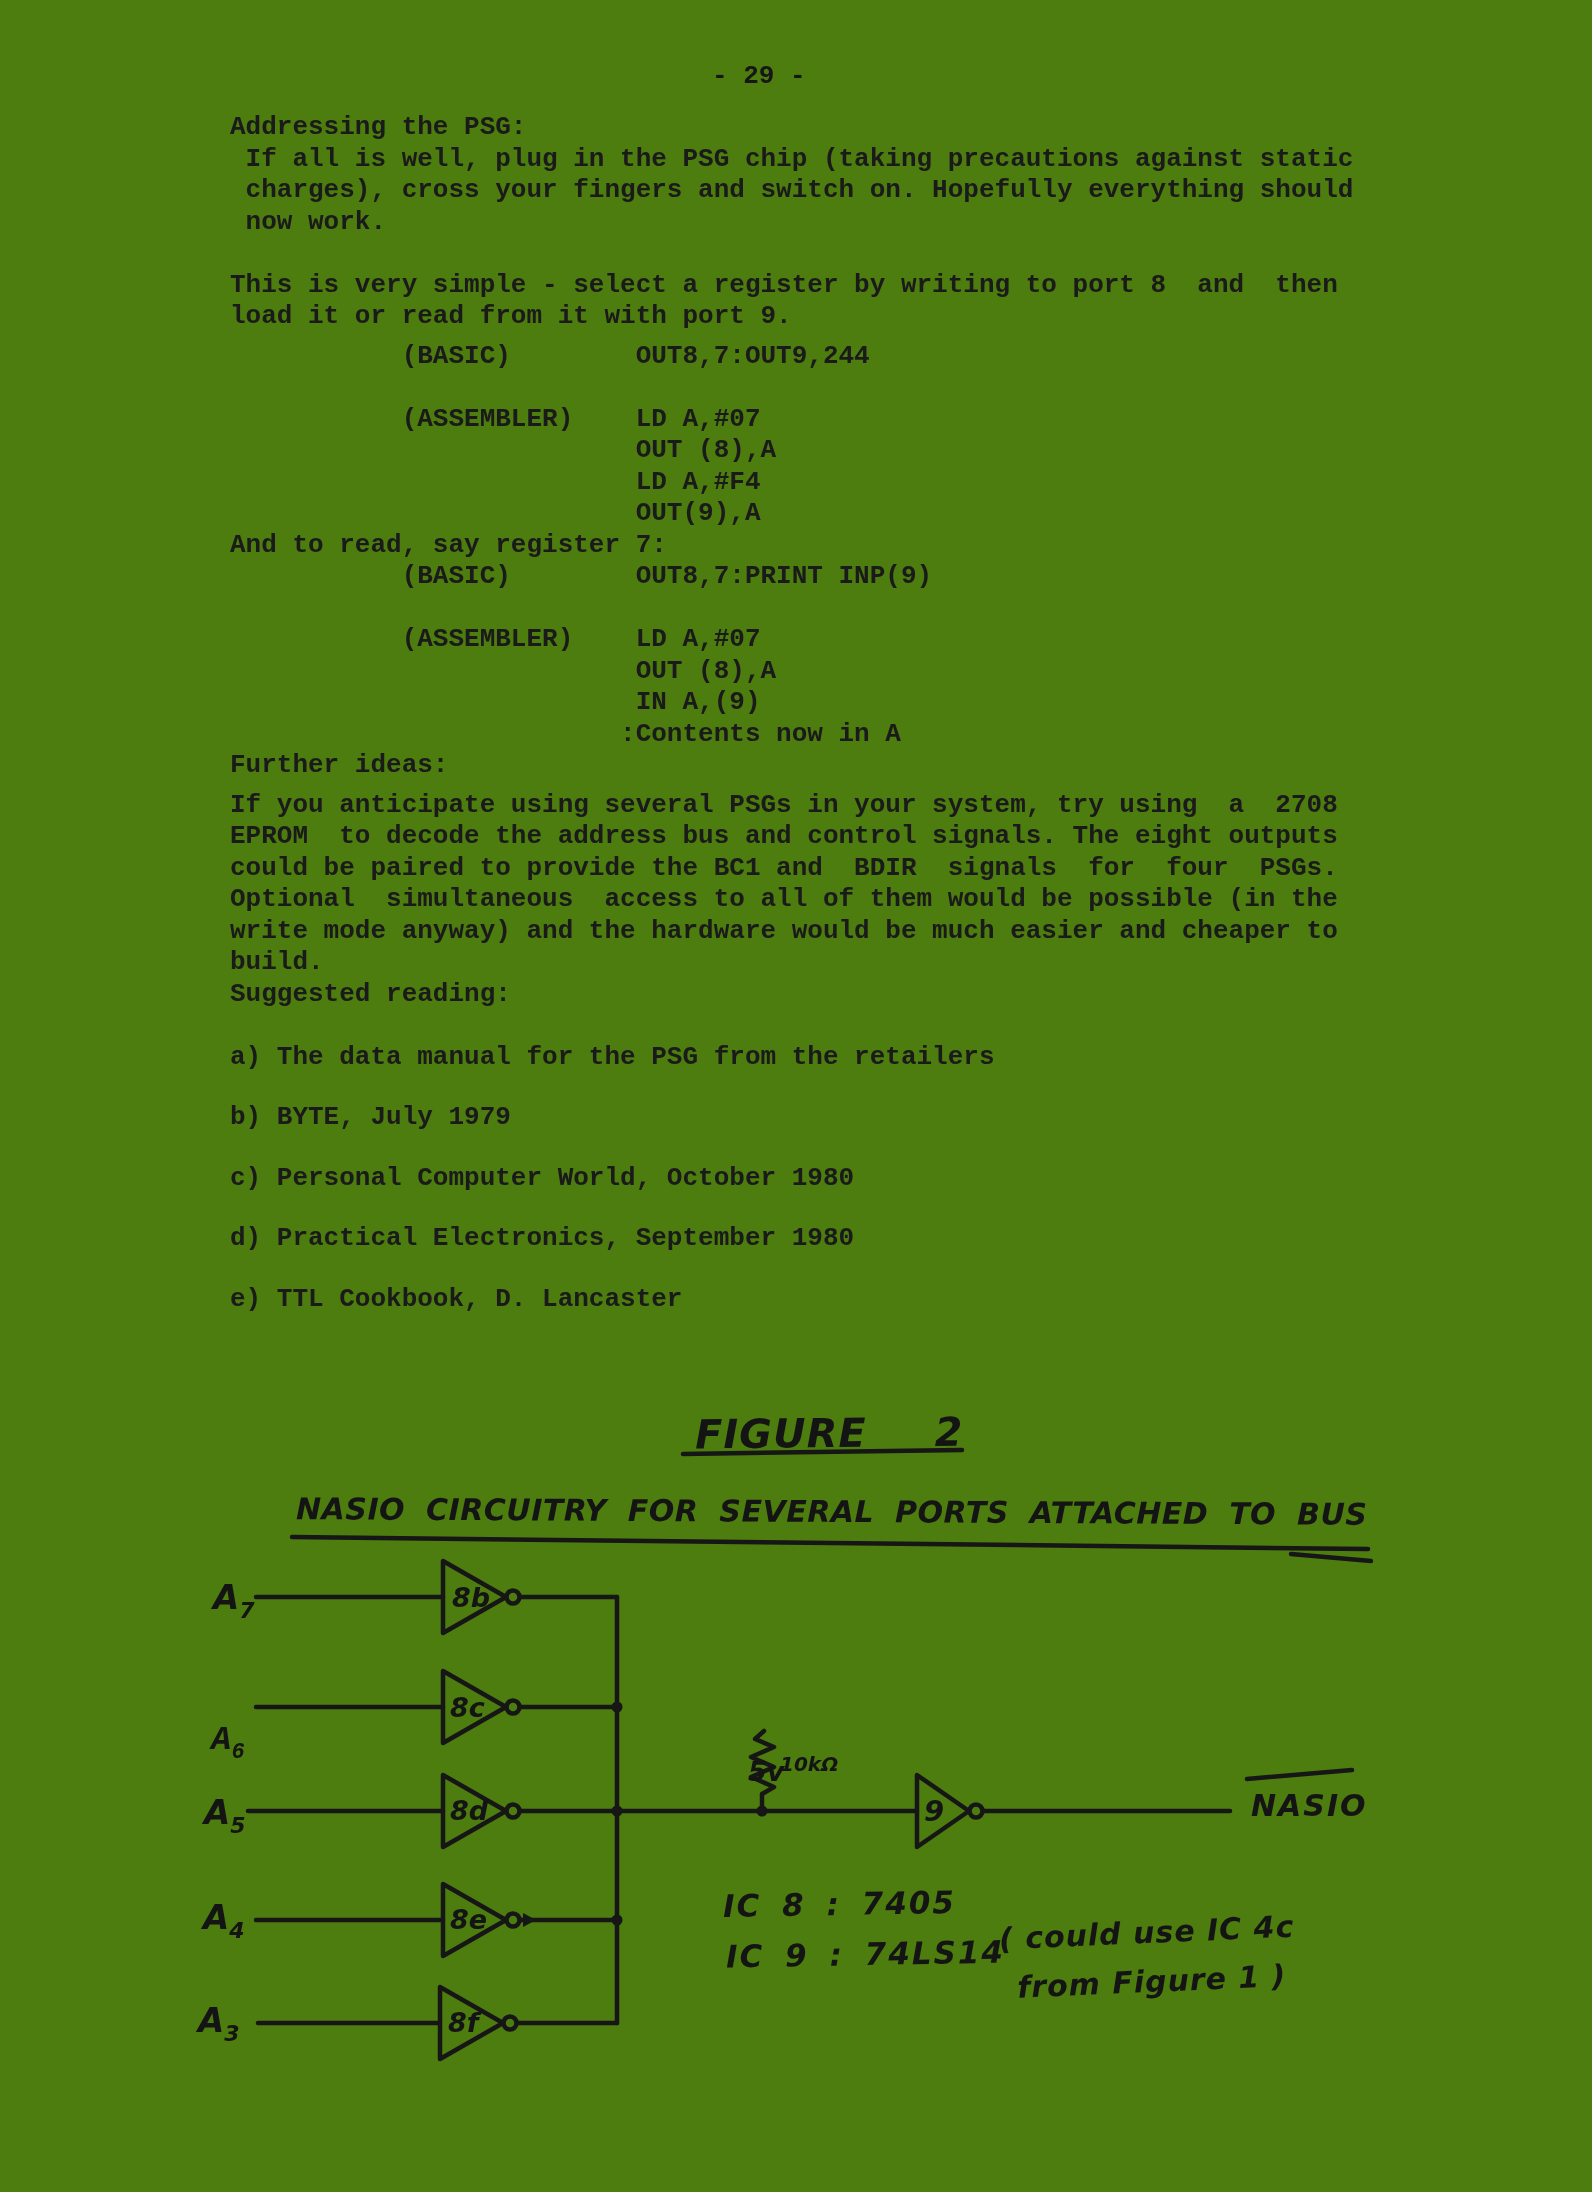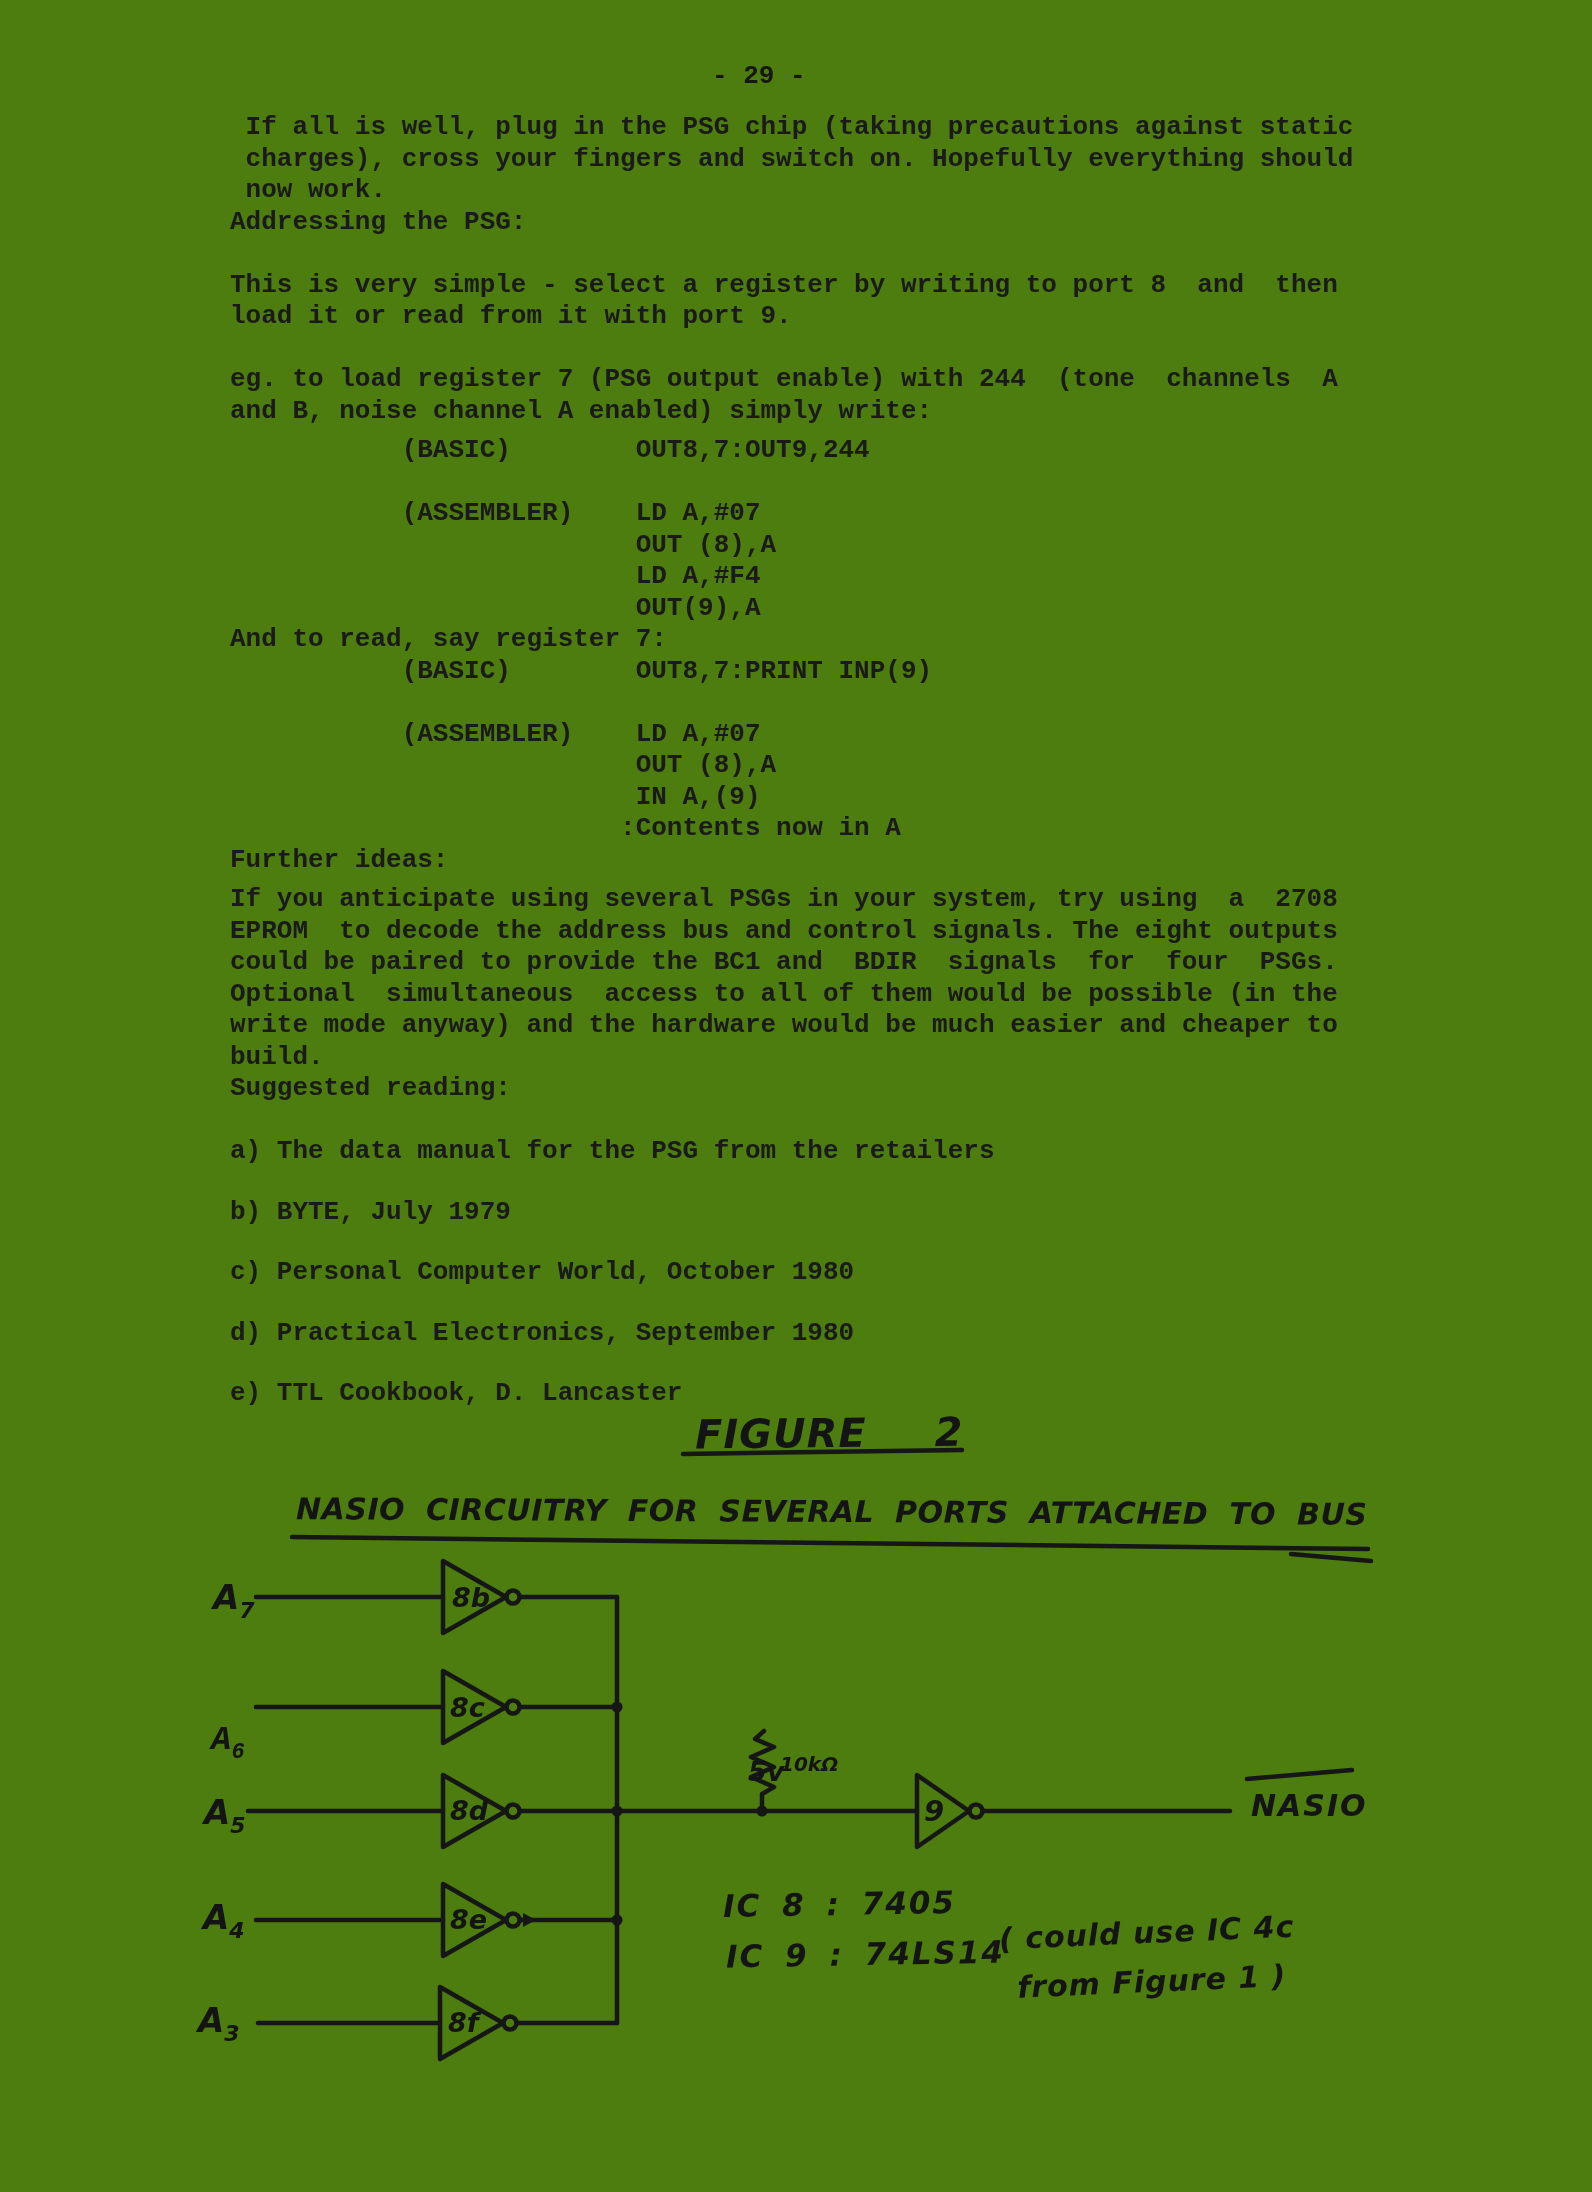--- a/index.html
+++ b/index.html
@@ -49,28 +49,26 @@
   .ink-fill{fill:#161616;stroke:none;}
 </style>
 </head>
 <body>
 
 <div class="page">
 
   <div class="pageno">- 29 -</div>
 
   <div class="doc">
+    <pre>Addressing the PSG:</pre>
     <pre> If all is well, plug in the PSG chip (taking precautions against static
  charges), cross your fingers and switch on. Hopefully everything should
  now work.</pre>
-    <pre>Addressing the PSG:</pre>
     <pre class="gap">This is very simple - select a register by writing to port 8  and  then
 load it or read from it with port 9.</pre>
-    <pre class="gap">eg. to load register 7 (PSG output enable) with 244  (tone  channels  A
-and B, noise channel A enabled) simply write:</pre>
     <pre class="gap-s">           (BASIC)        OUT8,7:OUT9,244</pre>
     <pre class="gap">           (ASSEMBLER)    LD A,#07
                           OUT (8),A
                           LD A,#F4
                           OUT(9),A</pre>
     <pre>And to read, say register 7:</pre>
     <pre>           (BASIC)        OUT8,7:PRINT INP(9)</pre>
     <pre class="gap">           (ASSEMBLER)    LD A,#07
                           OUT (8),A
                           IN A,(9)

